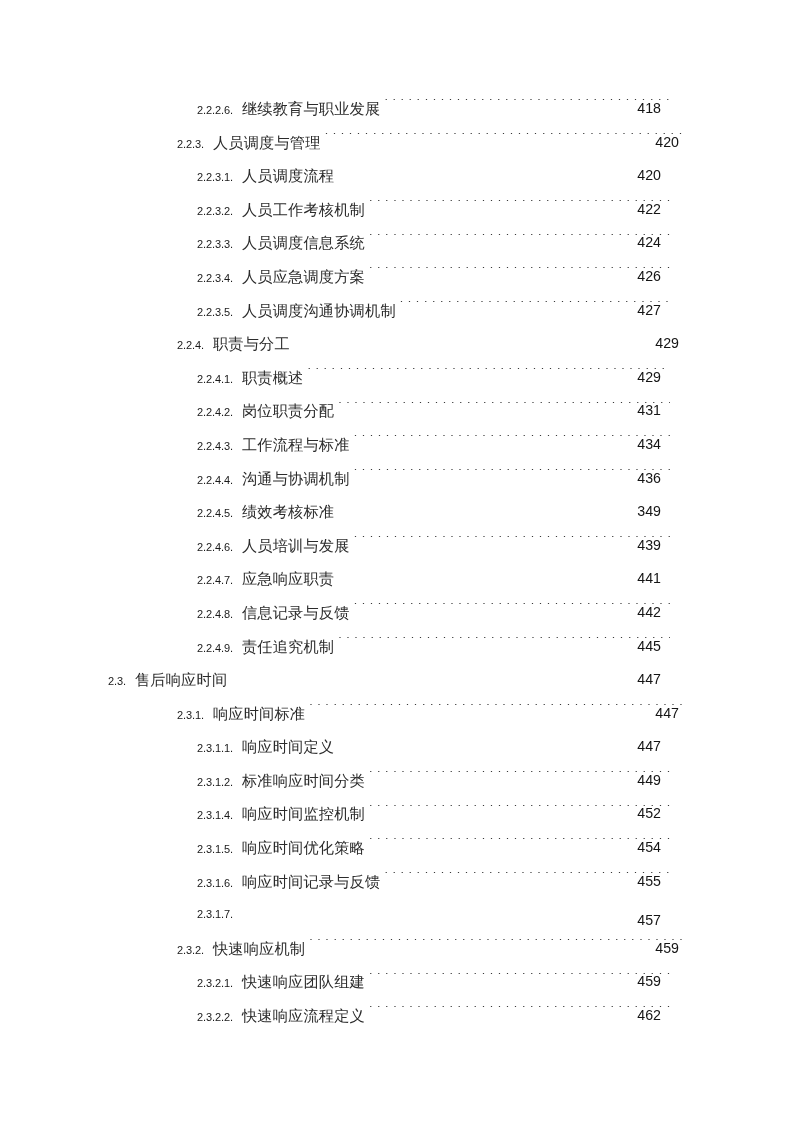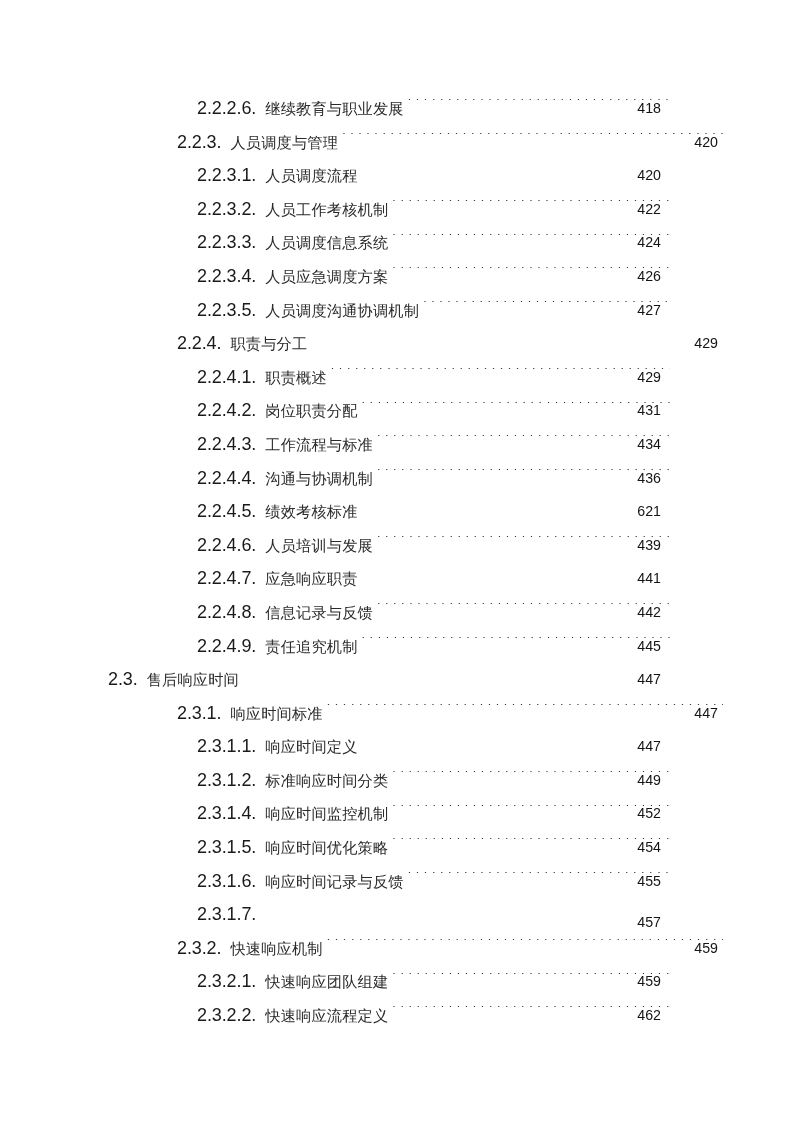--- a/index.html
+++ b/index.html
@@ -35,27 +35,27 @@
     align-items: baseline;
     height: 33.6px;
     line-height: 33.6px;
     white-space: nowrap;
     font-size: 14.6px;
     overflow: hidden;
   }
 
   
   .toc-entry.lvl2 { padding-left: 108px; padding-right: 121px; }
-  .toc-entry.lvl3 { padding-left: 177px; padding-right: 64px; }
+  .toc-entry.lvl3 { padding-left: 177px; padding-right: 103px; }
   .toc-entry.lvl4 { padding-left: 197px; padding-right: 121px; }
 
   
   .toc-num {
     font-family: "Liberation Sans", "DejaVu Sans", sans-serif;
-    font-size: 18px;
+    font-size: 11px;
     letter-spacing: -0.1px;
     color: #1a1a1a;
     flex: 0 0 auto;
   }
 
   .toc-title {
     font-family: "Liberation Serif", "DejaVu Serif", serif;
     font-size: 15.2px;
     color: #2b2b2b;
     flex: 0 0 auto;
@@ -208,21 +208,21 @@
           <span class="toc-title">沟通与协调机制</span>
           <span class="toc-leader"></span>
           <span class="toc-page-num">436</span>
         </span>
       </li>
       <li class="toc-entry lvl4">
         <span class="toc-num">2.2.4.5.</span>
         <span class="entry-inner">
           <span class="toc-title">绩效考核标准</span>
           <span class="toc-leader"></span>
-          <span class="toc-page-num">621</span>
+          <span class="toc-page-num">349</span>
         </span>
       </li>
       <li class="toc-entry lvl4">
         <span class="toc-num">2.2.4.6.</span>
         <span class="entry-inner">
           <span class="toc-title">人员培训与发展</span>
           <span class="toc-leader"></span>
           <span class="toc-page-num">439</span>
         </span>
       </li>

